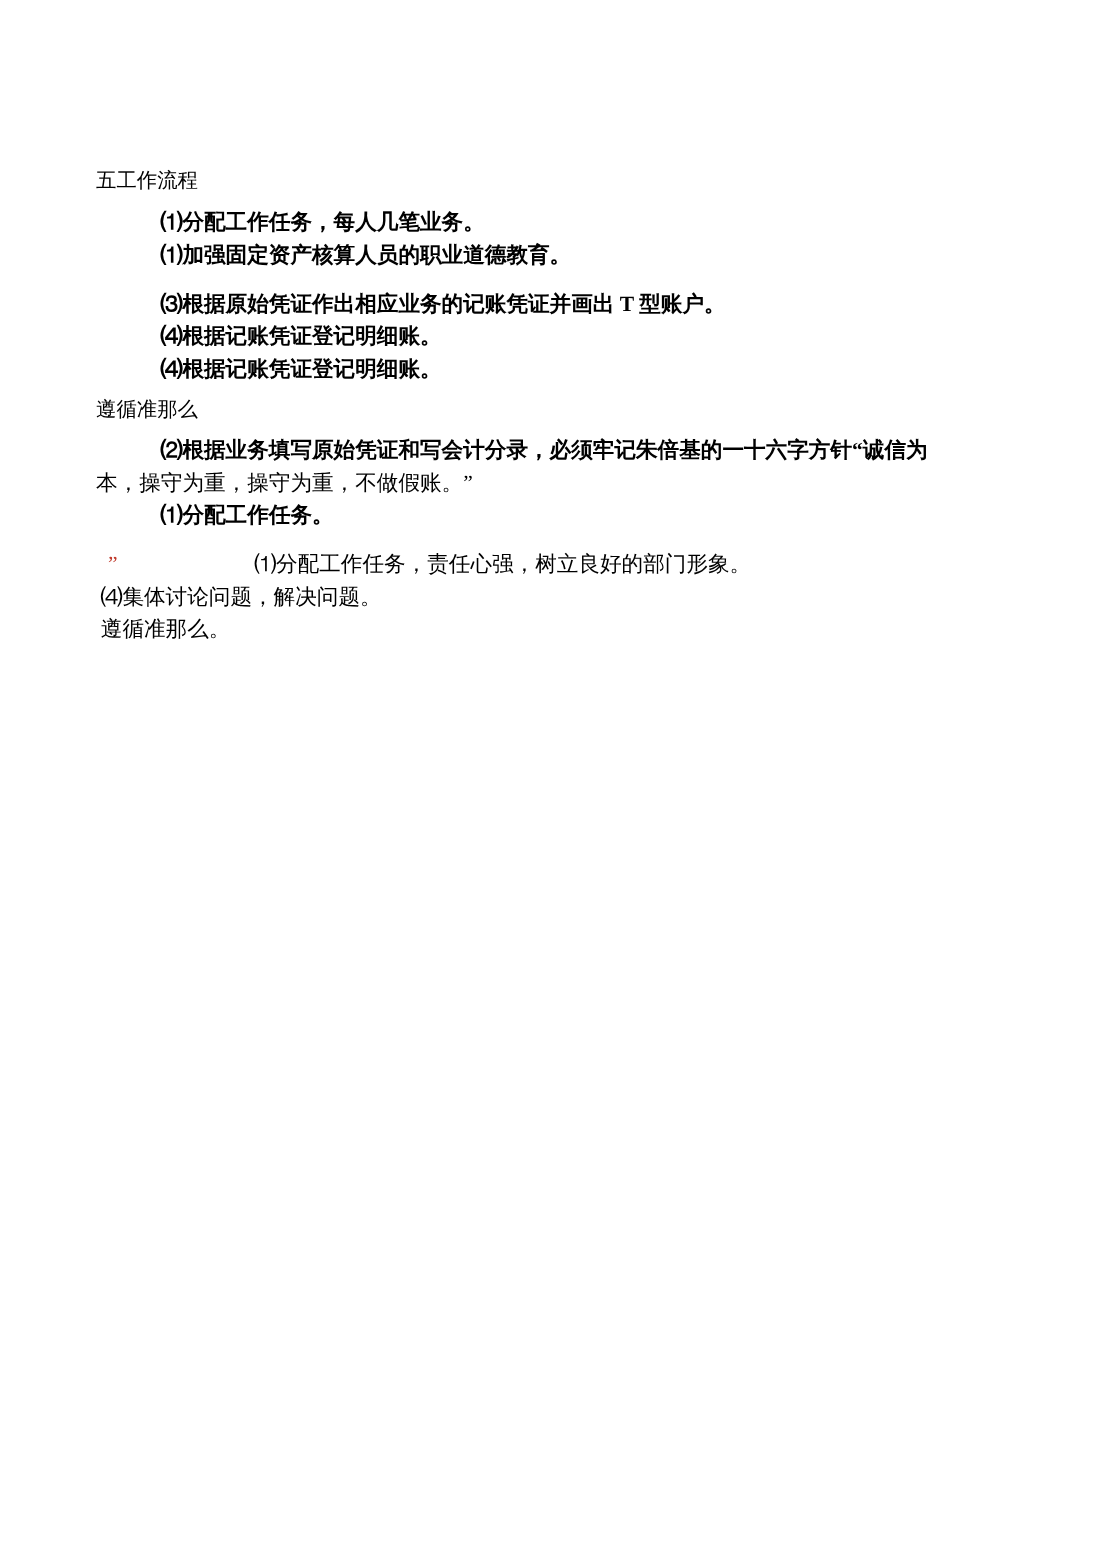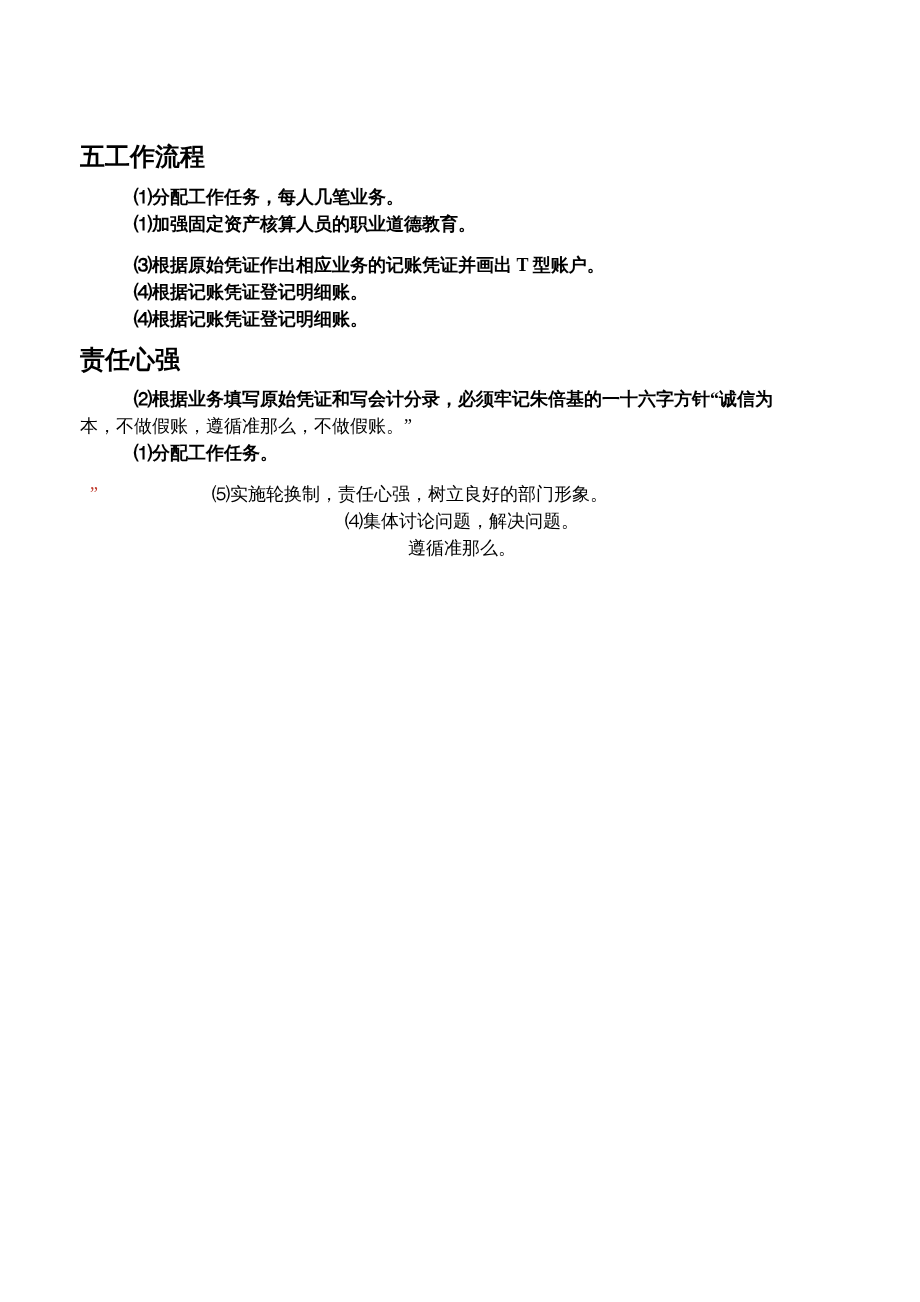--- a/index.html
+++ b/index.html
@@ -11,36 +11,35 @@
       background: #ffffff;
       font-family: "SimSun", "宋体", serif;
       width: 920px;
       height: 1302px;
       padding: 130px 80px 0 80px;
       color: #000000;
       font-size: 18px;
       line-height: 1.5;
     }
     .heading {
-      font-size: 25px;
-      font-weight: bold;
+      font-size: 17px;
+      font-weight: normal;
       margin-bottom: 8px;
       margin-top: 8px;
     }
     .item {
       padding-left: 54px;
       line-height: 1.5;
       font-weight: bold;
     }
     .wrap-continue {
       padding-left: 0;
     }
     .item-left {
       padding-left: 4px;
-      text-align: center;
     }
     .spacer {
       height: 14px;
     }
     .quote-mark {
       color: #c0392b;
       display: inline-block;
       margin-left: 10px;
       vertical-align: top;
     }
@@ -49,24 +48,24 @@
 <body>
 
 <div class="heading">五工作流程</div>
 <div class="item">⑴分配工作任务，每人几笔业务。</div>
 <div class="item">⑴加强固定资产核算人员的职业道德教育。</div>
 <div class="spacer"></div>
 <div class="item">⑶根据原始凭证作出相应业务的记账凭证并画出 T 型账户。</div>
 <div class="item">⑷根据记账凭证登记明细账。</div>
 <div class="item">⑷根据记账凭证登记明细账。</div>
 
-<div class="heading">责任心强</div>
+<div class="heading">遵循准那么</div>
 <div class="item">⑵根据业务填写原始凭证和写会计分录，必须牢记朱倍基的一十六字方针“诚信为</div>
-<div class="wrap-continue">本，不做假账，遵循准那么，不做假账。”</div>
+<div class="wrap-continue">本，操守为重，操守为重，不做假账。”</div>
 <div class="item">⑴分配工作任务。</div>
 <div class="spacer"></div>
 <div>
   <span class="quote-mark">”</span>
   <span style="display:inline-block; width:105px;"></span>
-  <span>⑸实施轮换制，责任心强，树立良好的部门形象。</span>
+  <span>⑴分配工作任务，责任心强，树立良好的部门形象。</span>
 </div>
 <div class="item-left">⑷集体讨论问题，解决问题。</div>
 <div class="item-left">遵循准那么。</div>
 
 </body></html>

